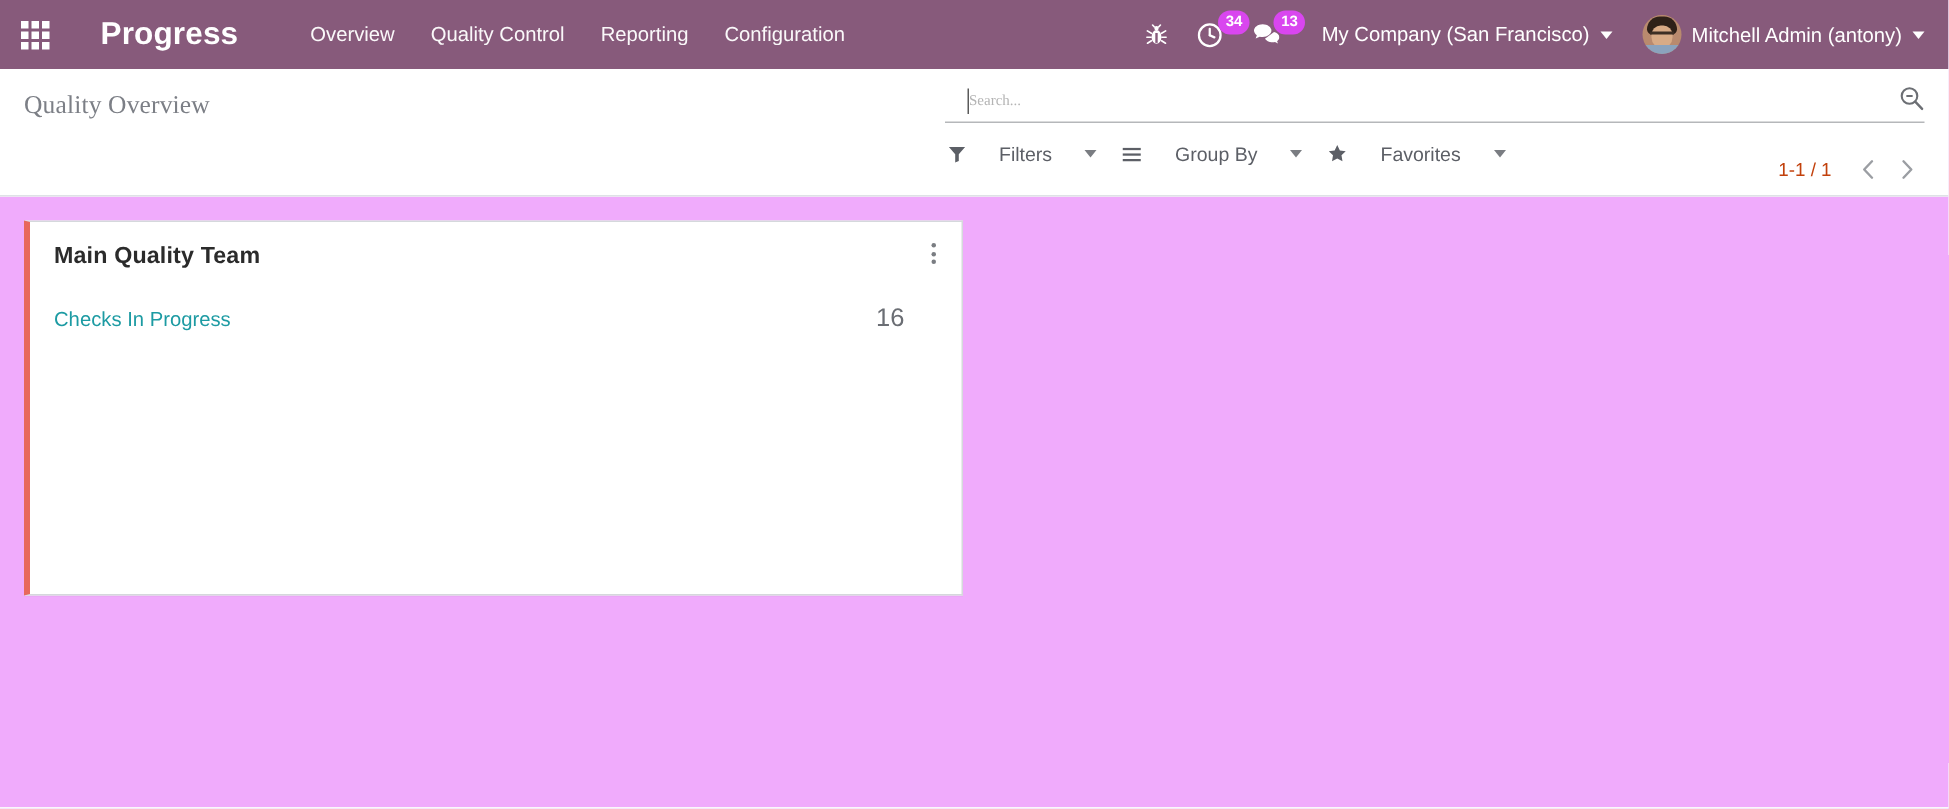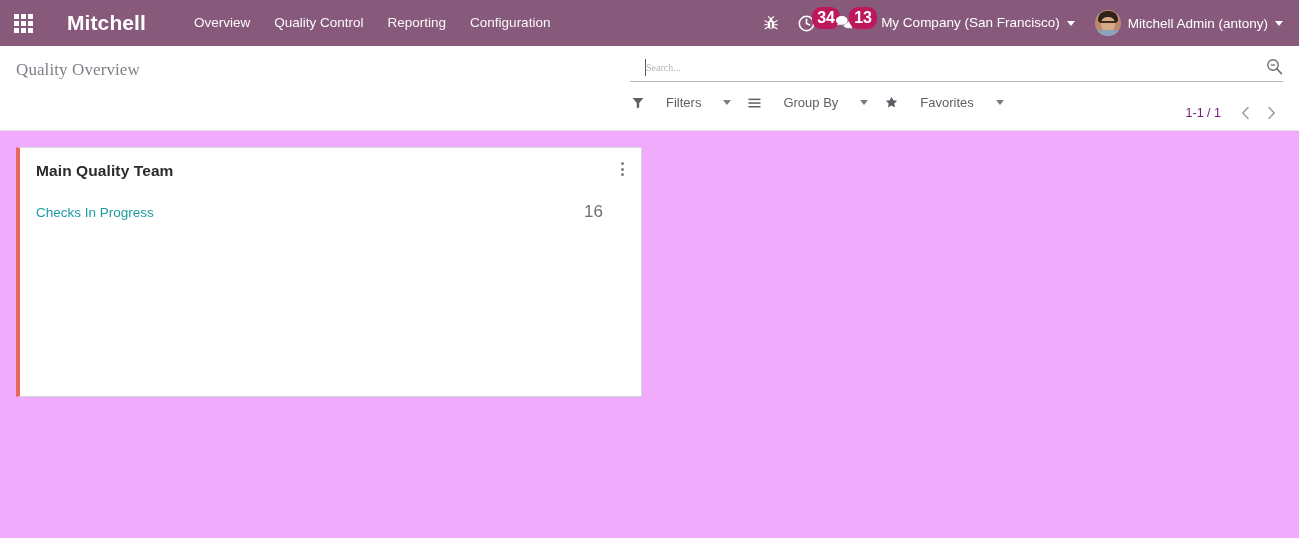--- a/index.html
+++ b/index.html
@@ -73,23 +73,23 @@
     align-items: center;
     padding: 0 10px;
     cursor: pointer;
     color: #ffffff;
   }
   .nav-icon-btn svg { display: block; }
   .badge-count {
     position: absolute;
     top: 7px;
     left: 24px;
-    background: #be185d;
-    color: #ffffff;
-    font-size: 16px;
+    background: #d946ef;
+    color: #ffffff;
+    font-size: 10px;
     font-weight: 700;
     line-height: 1;
     padding: 3px 5px 3px 5px;
     border-radius: 9px;
     min-width: 18px;
     text-align: right;
   }
   .company-switcher {
     color: #ffffff;
     font-size: 13.5px;
@@ -227,21 +227,21 @@
   .tool-btn svg { display: block; }
 
   .pager {
     position: absolute;
     right: 16px;
     top: 55px;
     display: flex;
     align-items: center;
     gap: 2px;
     font-size: 12.5px;
-    color: #701a75;
+    color: #c2410c;
   }
   .pager-value { padding-right: 10px; }
   .pager-btn {
     width: 24px;
     height: 24px;
     display: flex;
     align-items: center;
     justify-content: center;
     cursor: pointer;
     color: #9b9ea3;
@@ -341,21 +341,21 @@
         <i></i>
         <i></i>
         <i></i>
         <i></i>
         <i></i>
         <i></i>
         <i></i>
     </div>
   </div>
 
-  <div class="brand">Mitchell</div>
+  <div class="brand">Progress</div>
 
   <div class="main-menu">
     <div class="menu-item">Overview</div>
     <div class="menu-item">Quality Control</div>
     <div class="menu-item">Reporting</div>
     <div class="menu-item">Configuration</div>
   </div>
 
   <div class="navbar-right">
 

